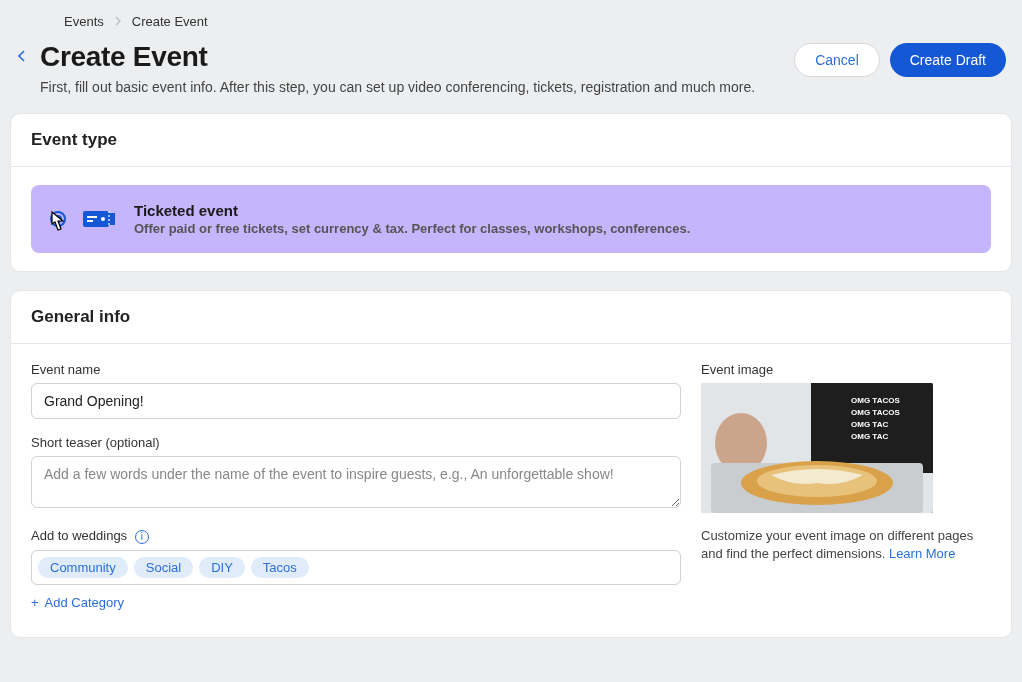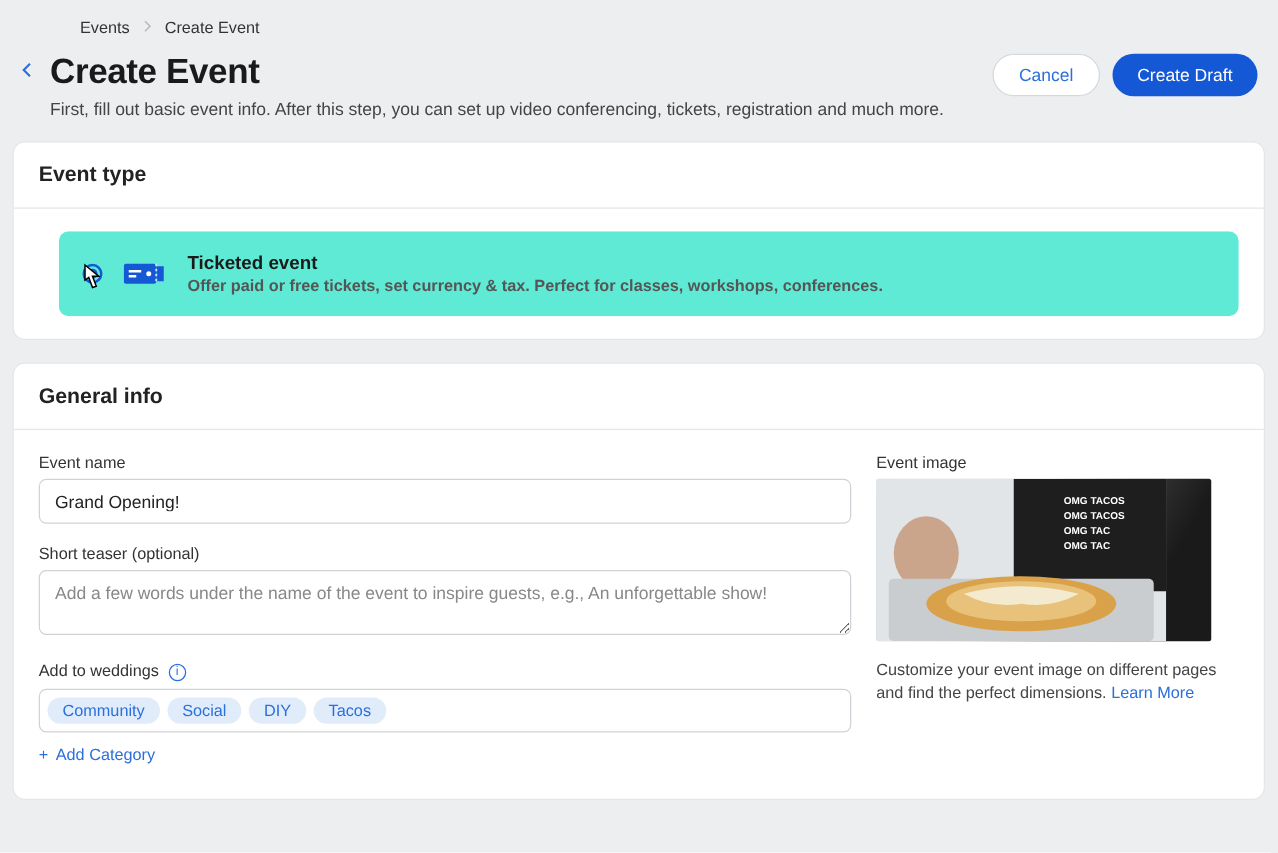--- a/index.html
+++ b/index.html
@@ -82,22 +82,21 @@
     .option {
       display: flex;
       align-items: center;
       gap: 16px;
       border-radius: 8px;
       padding: 16px 18px;
       cursor: pointer;
       border: 1px solid transparent;
     }
     .option.selected {
-      background: #5eead4;
-      margin-left: 16px;
+      background: #c4b5fd;
     }
     .option.unselected {
       background: #f0f4fb;
       margin-top: 12px;
     }
     .radio {
       width: 16px; height: 16px; border-radius: 50%;
       border: 2px solid #1558d6;
       display: flex; align-items: center; justify-content: center;
       flex-shrink: 0;
@@ -161,21 +160,21 @@
     .add-category {
       color: #2b6fdb;
       font-size: 13px;
       margin-top: 10px;
       cursor: pointer;
       display: inline-flex;
       align-items:center;
       gap: 6px;
     }
     .img-box {
-      width: 268px; height: 130px;
+      width: 232px; height: 130px;
       background: linear-gradient(120deg,#d8dde0 0%, #bfc5c9 40%, #3a3a3a 60%, #1a1a1a 80%);
       border-radius: 2px;
       position: relative;
       overflow:hidden;
     }
     .img-hint {
       font-size: 13px;
       color: #444;
       margin-top: 14px;
       line-height: 1.4;

